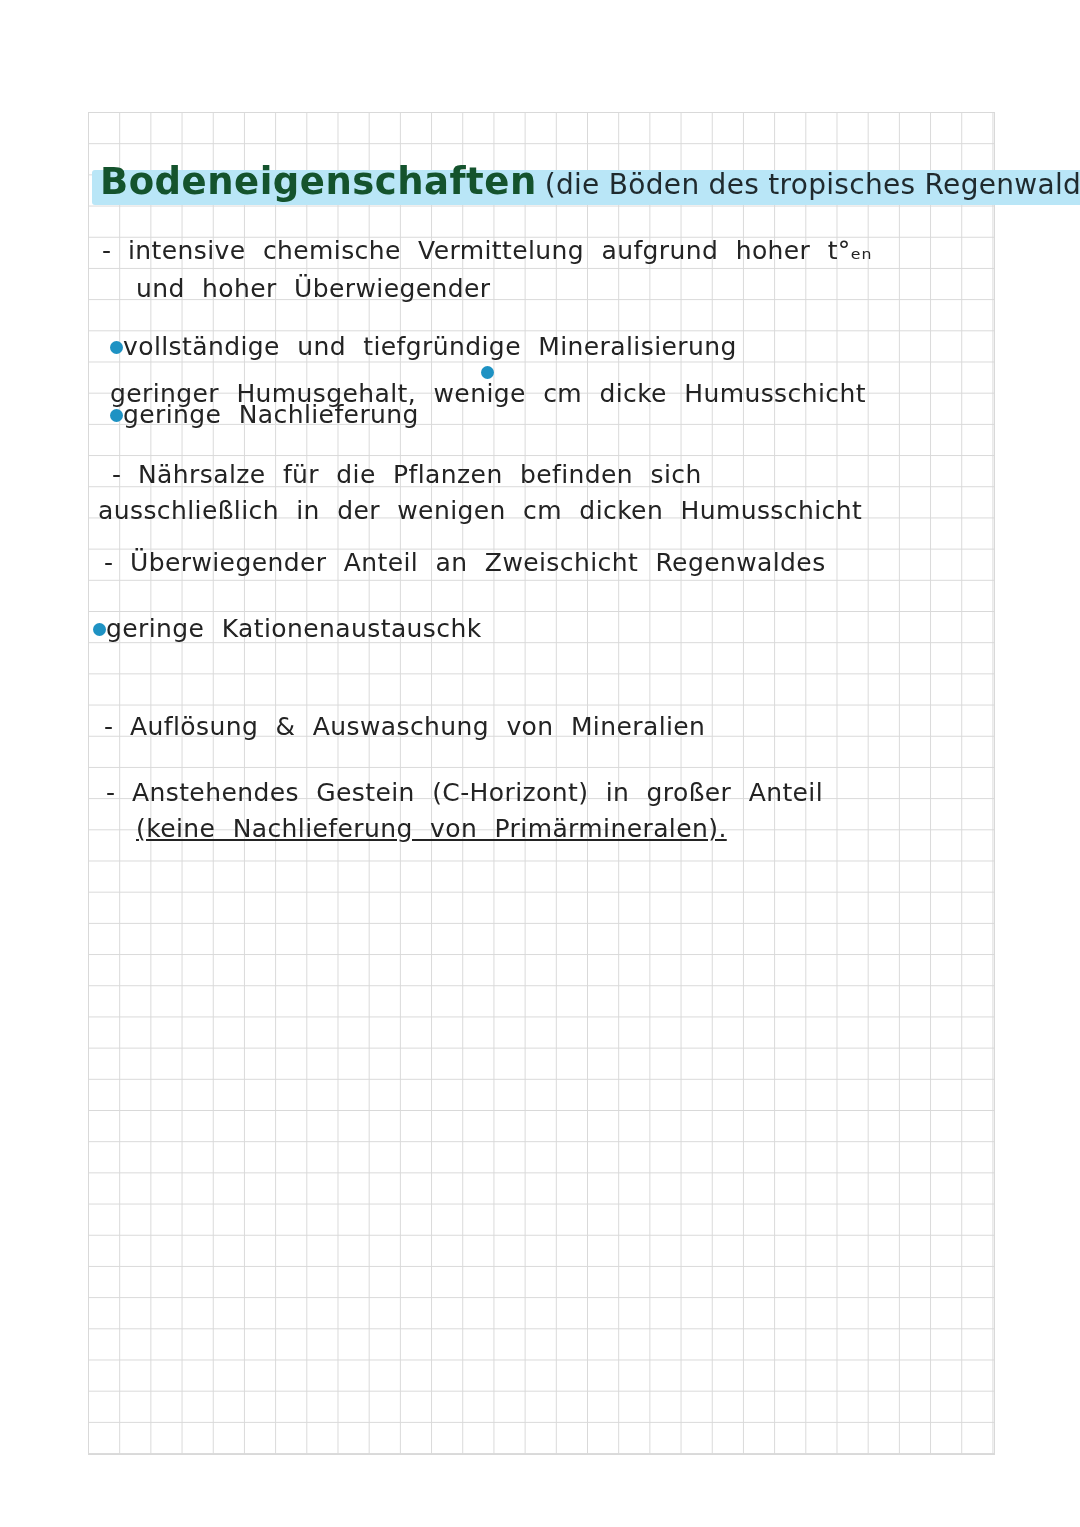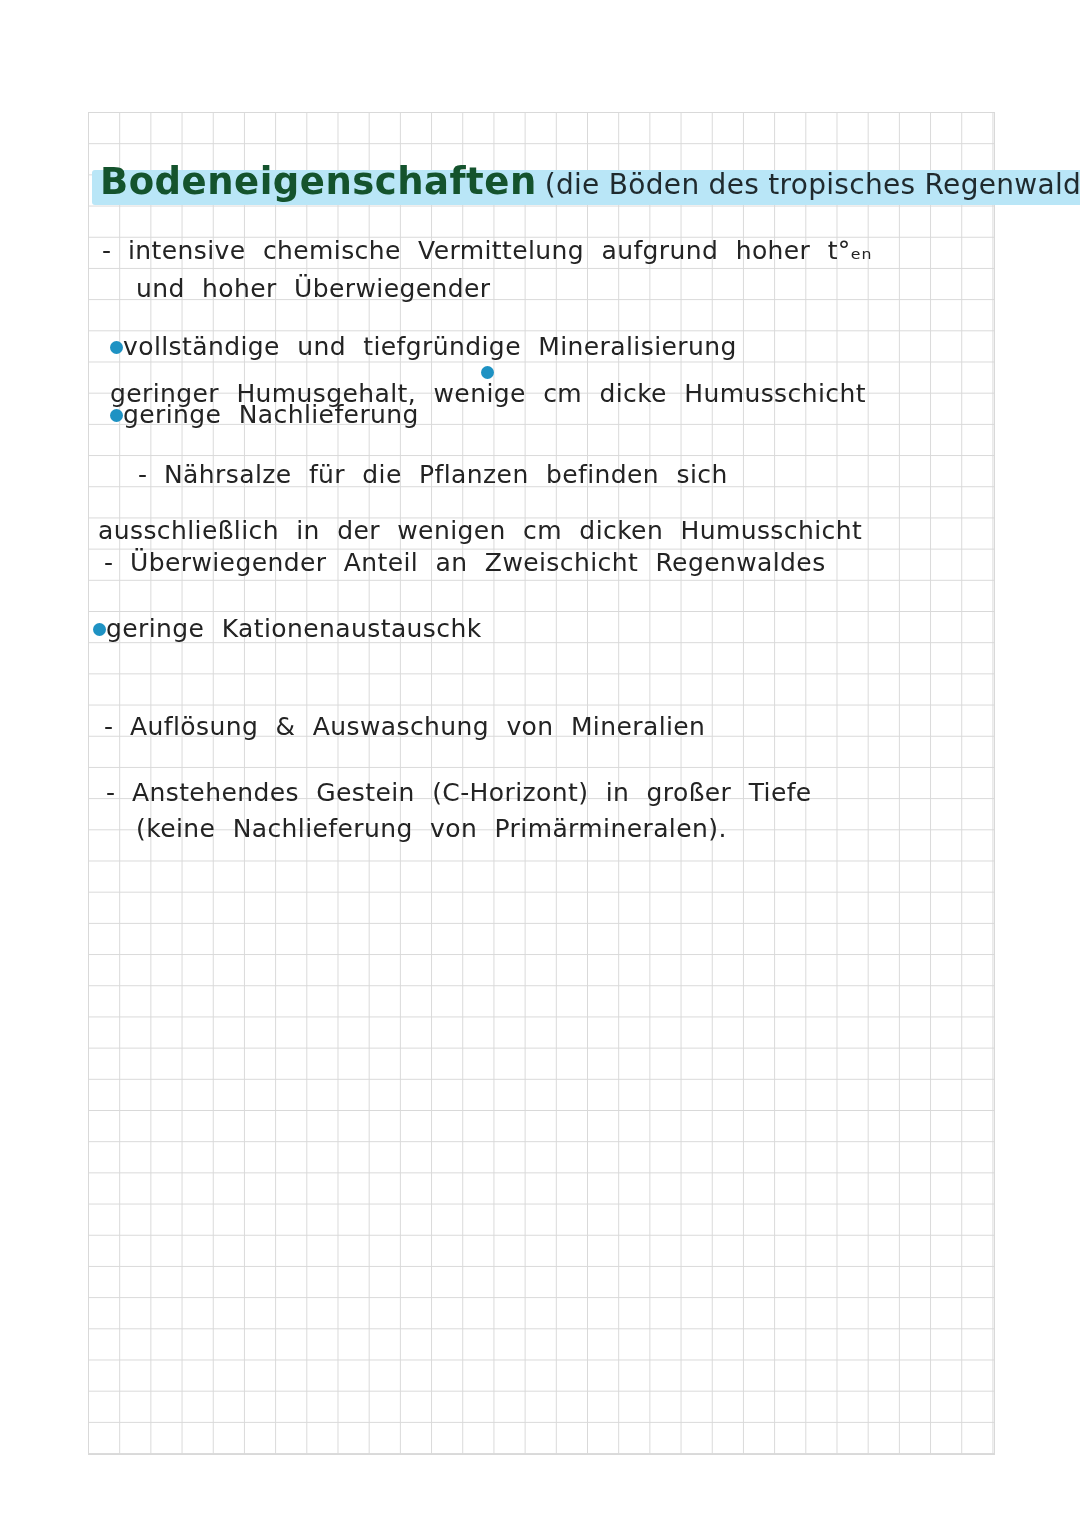--- a/index.html
+++ b/index.html
@@ -106,41 +106,41 @@
     </div>
     <div class="line bullet-line" style="left:22px; top:254px;flex-direction:column;">
       <span class="dot"></span>
       <span>geringer Humusgehalt, wenige cm dicke Humusschicht</span>
     </div>
     <div class="line bullet-line" style="left:22px; top:288px;">
       <span class="dot"></span>
       <span>geringe Nachlieferung</span>
     </div>
 
-    <div class="line" style="left:24px; top:348px;margin-left:26px;">
+    <div class="line" style="left:24px; top:348px;">
       <span class="dash-marker">-</span><span>Nährsalze für die Pflanzen befinden sich</span>
     </div>
-    <div class="line cont" style="left:10px; top:384px;margin-top:20px;">
+    <div class="line cont" style="left:10px; top:384px;">
       <span>ausschließlich in der wenigen cm dicken Humusschicht</span>
     </div>
 
     <div class="line" style="left:16px; top:436px;">
       <span class="dash-marker">-</span><span>Überwiegender Anteil an Zweischicht Regenwaldes</span>
     </div>
 
     <div class="line bullet-line" style="left:5px; top:502px;">
       <span class="dot"></span>
       <span>geringe Kationenaustauschk</span>
     </div>
 
     <div class="line" style="left:16px; top:600px;">
       <span class="dash-marker">-</span><span>Auflösung &amp; Auswaschung von Mineralien</span>
     </div>
 
     <div class="line" style="left:18px; top:666px;">
-      <span class="dash-marker">-</span><span>Anstehendes Gestein (C-Horizont) in großer Tiefe</span>
+      <span class="dash-marker">-</span><span>Anstehendes Gestein (C-Horizont) in großer Anteil</span>
     </div>
-    <div class="line cont" style="left:48px; top:702px;">
+    <div class="line cont" style="left:48px; top:702px;text-decoration:underline;">
       <span>(keine Nachlieferung von Primärmineralen).</span>
     </div>
 
   </div>
 </div>
 
 </body></html>

